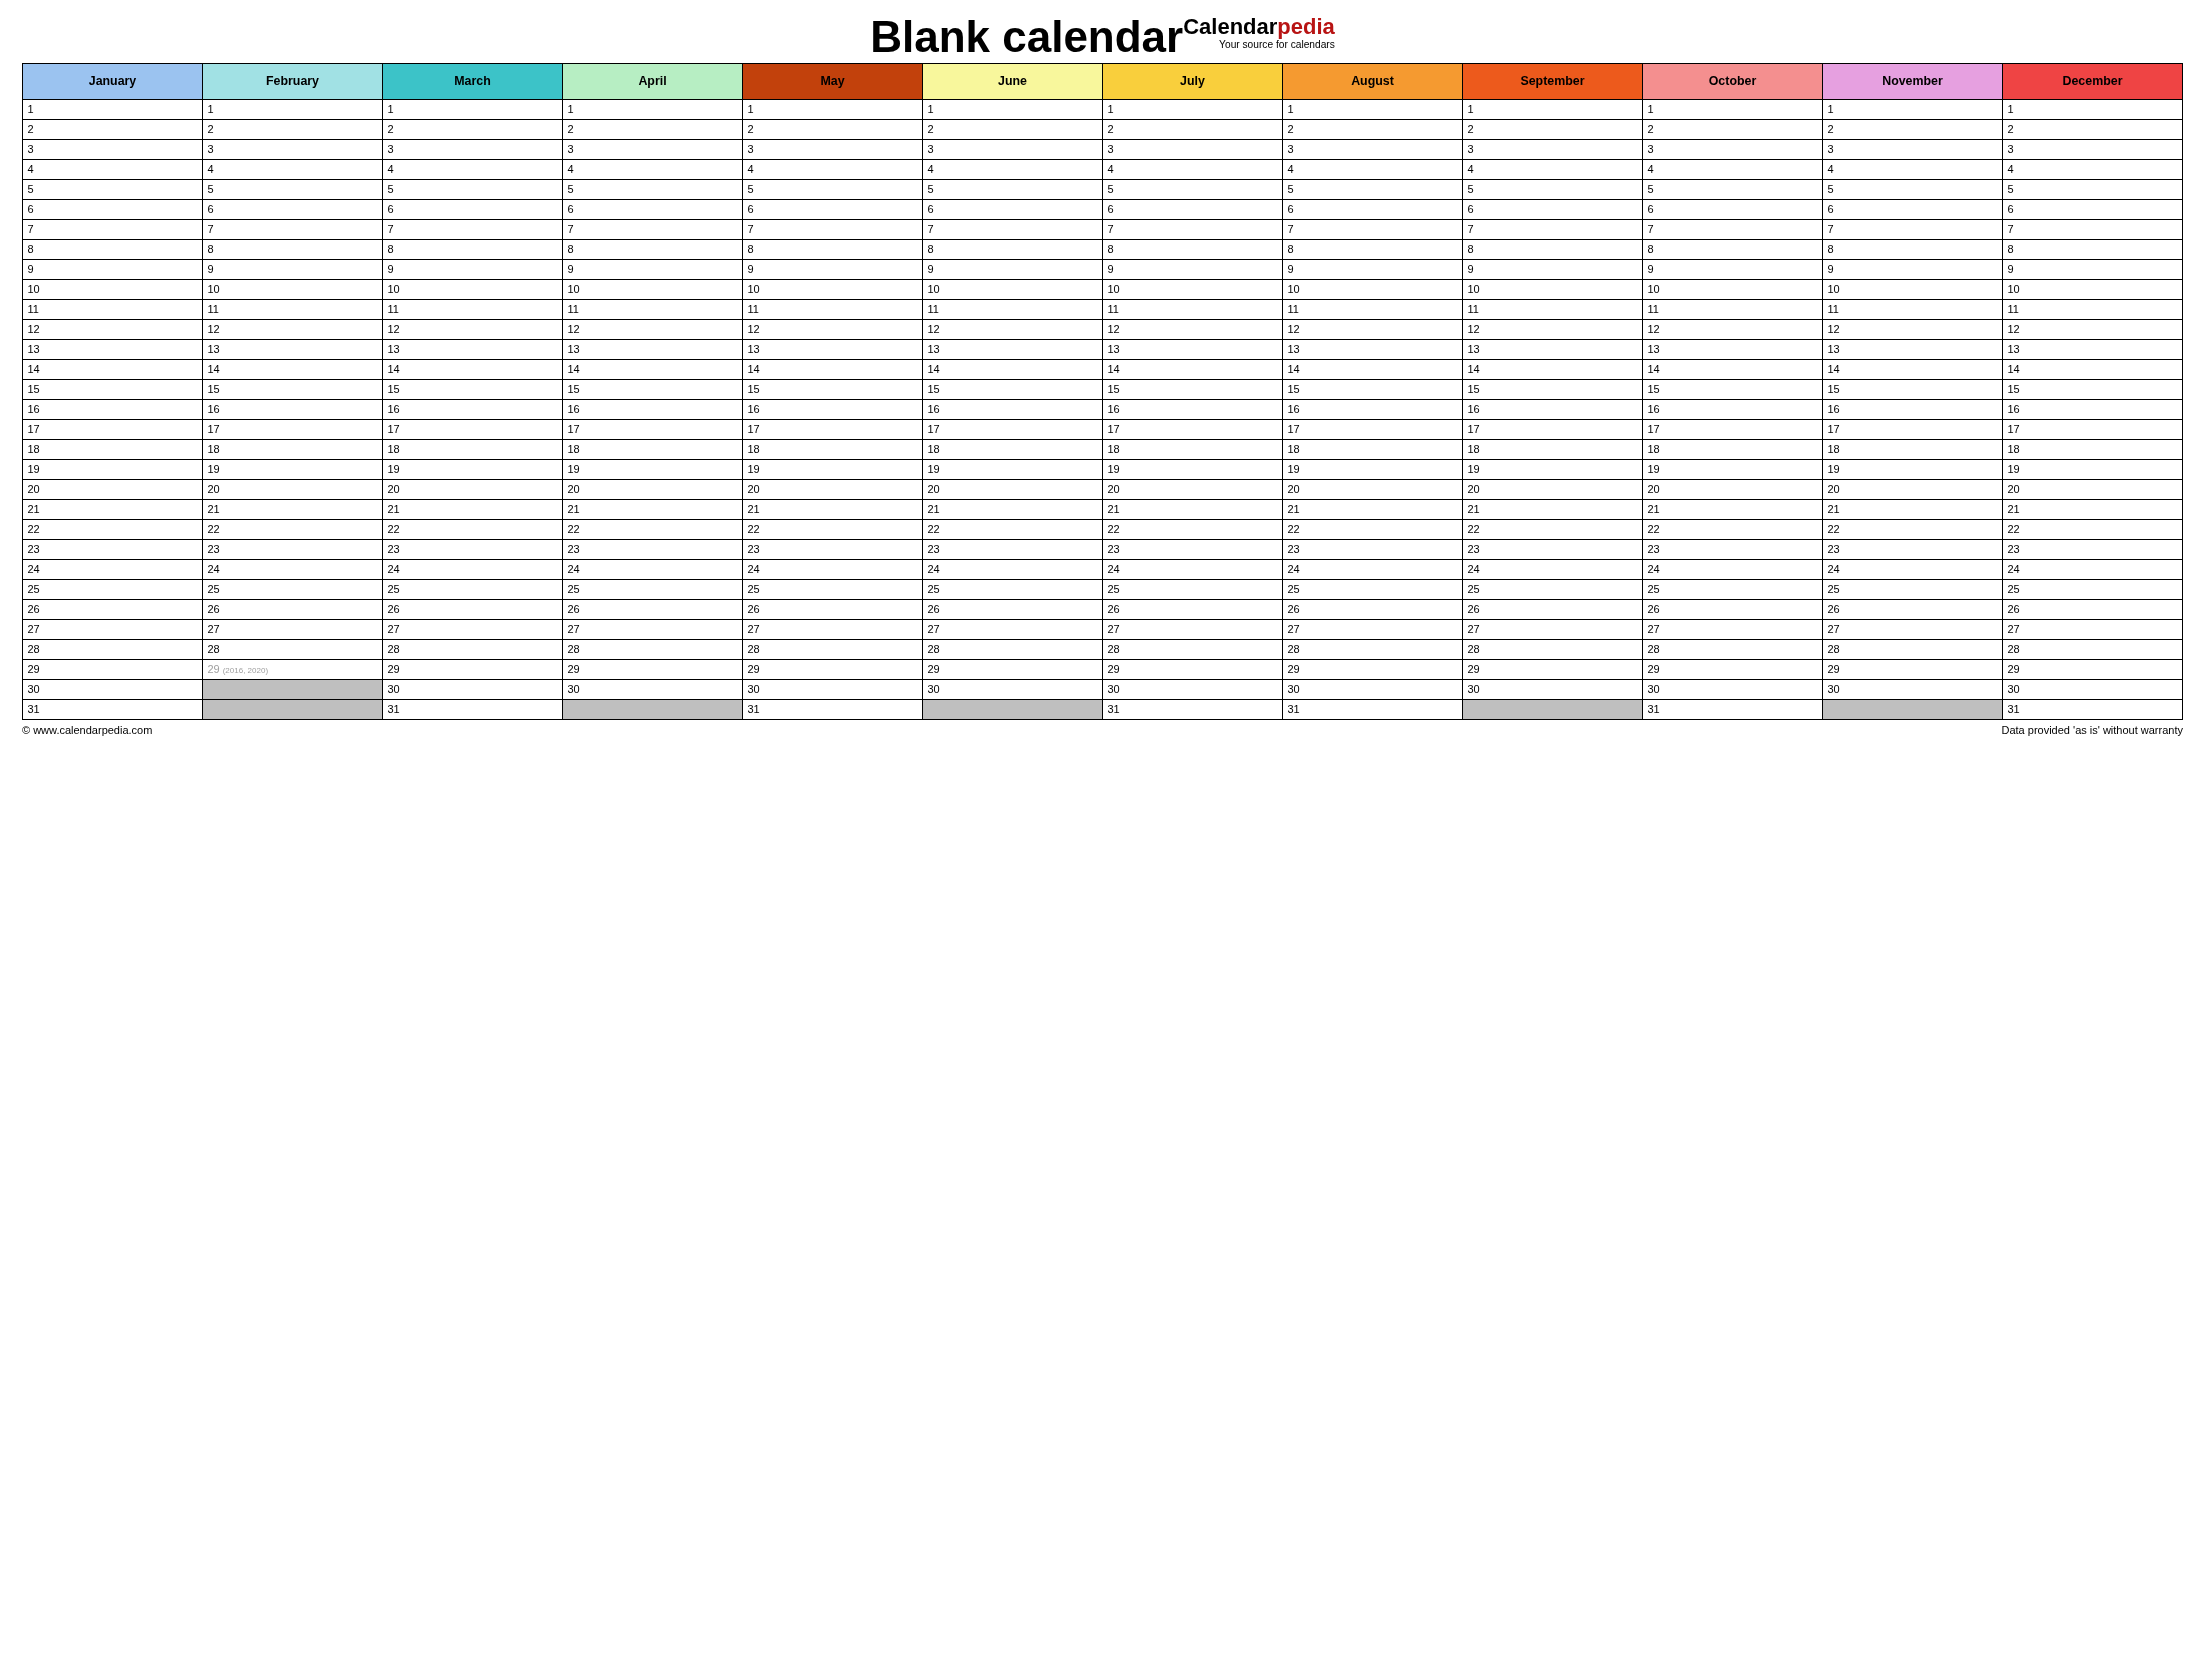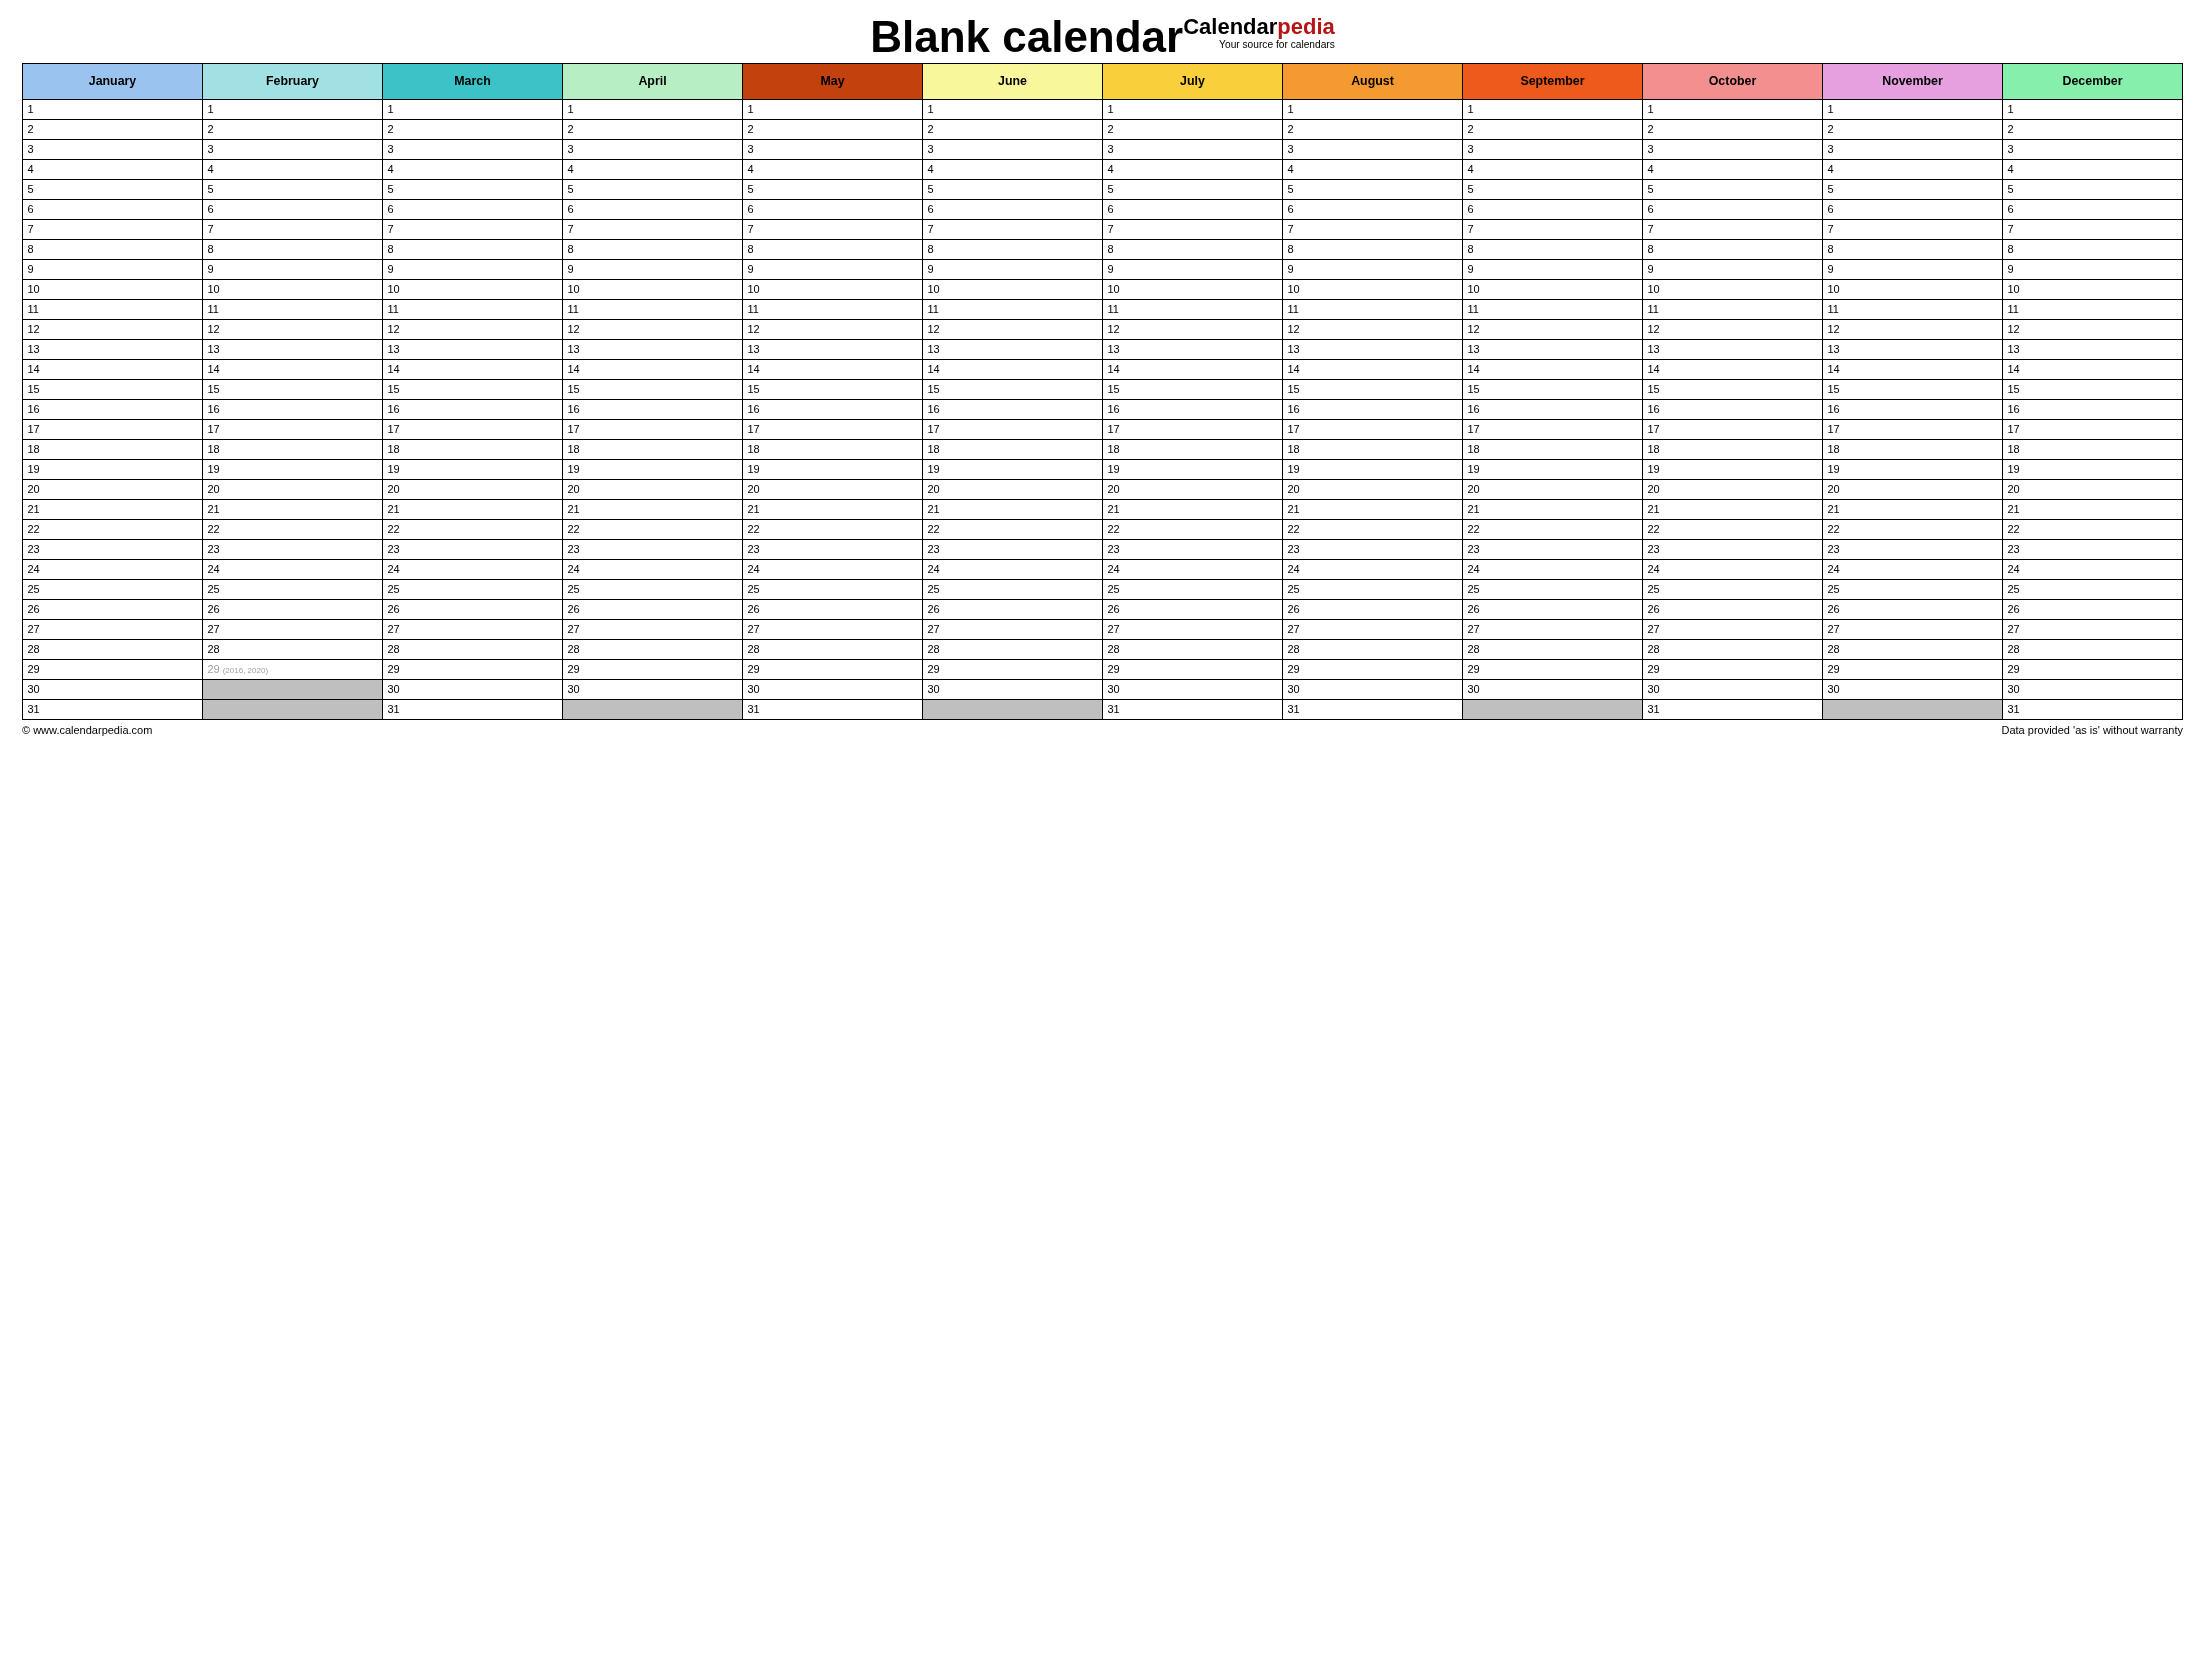--- a/index.html
+++ b/index.html
@@ -87,21 +87,21 @@
         <th style="background: rgb(161, 225, 228);">February</th>
         <th style="background: rgb(60, 195, 200);">March</th>
         <th style="background: rgb(183, 238, 195);">April</th>
         <th style="background: #c2410c;">May</th>
         <th style="background: rgb(248, 247, 156);">June</th>
         <th style="background: rgb(249, 207, 60);">July</th>
         <th style="background: rgb(245, 154, 48);">August</th>
         <th style="background: rgb(237, 90, 28);">September</th>
         <th style="background: rgb(244, 143, 143);">October</th>
         <th style="background: rgb(230, 160, 224);">November</th>
-        <th style="background: #86efac;">December</th>
+        <th style="background: #ef4444;">December</th>
       </tr>
   </thead>
   <tbody id="cal-body">
       <tr>
         <td>1</td>
         <td>1</td>
         <td>1</td>
         <td>1</td>
         <td>1</td>
         <td>1</td>

